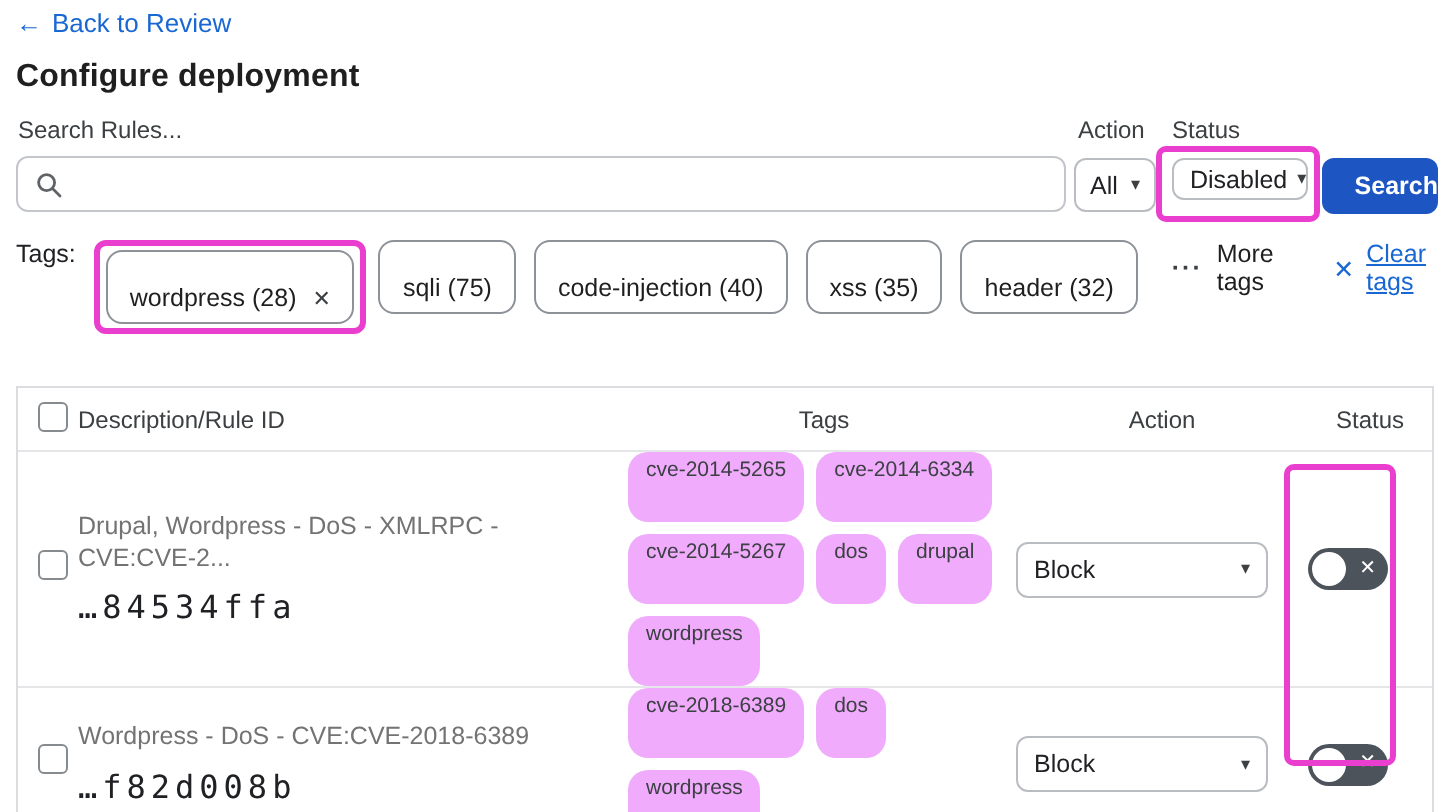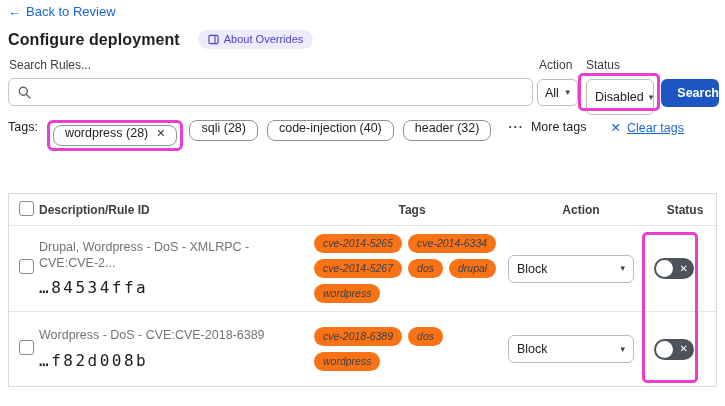--- a/index.html
+++ b/index.html
@@ -46,39 +46,39 @@
     font-size: 13px; font-family: "Liberation Sans", sans-serif; background: transparent;
   }
 
   .select {
     border: 1px solid #b9bdc2; border-radius: 6px; background: #fff;
     display: flex; align-items: center; justify-content: space-between;
     padding: 0 8px; font-size: 12.5px; color: #202124; cursor: pointer;
   }
   .caret { font-size: 9px; color: #3c4043; margin-left: 5px; line-height: 1; }
   #action-select  { position: absolute; left: 537px; top: 79px; width: 41px; height: 27px; padding: 0 7px; }
-  #status-select  { position: absolute; left: 586px; top: 79px; width: 68px; height: 36px; }
+  #status-select  { position: absolute; left: 586px; top: 79px; width: 68px; height: 21px; }
 
   .search-btn {
     position: absolute; left: 661px; top: 79px; width: 58px; height: 28px;
     background: #1d56c3; color: #fff; border: none; border-radius: 6px;
     font-size: 12.5px; font-weight: 600; font-family: "Liberation Sans", sans-serif;
     cursor: pointer;
     text-align: right;
   }
 
   
   .tags-row {
     position: absolute; left: 8px; top: 120px; width: 712px; height: 34px;
     display: flex; align-items: flex-start; font-size: 12.5px; color: #202124;
   }
   .tags-label { margin-right: 9px; }
   .fpill {
     border: 1px solid #8d9298; border-radius: 8px; background: #fff;
-    padding: 0 11px 5px; font-size: 12.5px; color: #1f1f1f;
+    padding: 16px 11px 5px; font-size: 12.5px; color: #1f1f1f;
     display: inline-flex; align-items: center; gap: 8px;
     white-space: nowrap; cursor: pointer;
   }
   .fpill .x { font-size: 11px; color: #3c4043; }
   .hl-wrap {
     border: 3px solid #ea3fce; border-radius: 6px; padding: 2px 3px;
     display: inline-flex; margin-right: 6px;
   }
   .filter-tag-list { display: inline-flex; gap: 9px; }
   .more-tags {
@@ -95,38 +95,38 @@
   
   .rules-table {
     position: absolute; left: 8px; top: 193px; width: 709px;
     border: 1px solid #dadce0; background: #fff;
   }
   .thead, .trow {
     display: grid;
     grid-template-columns: 30px 269px 200px 138px 1fr;
     align-items: center;
   }
-  .thead { height: 31px; font-size: 12px; font-weight: 700; color: #3c4043; }
+  .thead { height: 31px; font-size: 12px; font-weight: 400; color: #3c4043; }
   .trow  { border-top: 1px solid #e4e6e8; min-height: 75px; }
   .tbody .trow:first-child { min-height: 86px; }
   .th-pad { padding-left: 8px; text-align: center; }
   .checkbox {
     width: 15px; height: 15px; border: 1.5px solid #868b90; border-radius: 3px;
     background: #fff; margin-left: 10px; display: inline-block; cursor: pointer;
   }
   .c-desc { padding-right: 14px; }
   .desc { font-size: 12.5px; color: #737373; line-height: 1.25; }
   .rule-id {
     margin-top: 7px; font-family: "DejaVu Sans Mono", monospace;
     font-size: 16px; letter-spacing: 2.5px; color: #202124;
   }
   .tagwrap { display: flex; flex-wrap: wrap; gap: 6px; width: 196px; padding-left: 6px; }
   .gpill {
-    background: #f97316; color: #3c4043; border-radius: 10px;
-    padding: 3px 9px 4px; font-size: 10.5px; white-space: nowrap; font-style: italic;
+    background: #f0abfc; color: #3c4043; border-radius: 10px;
+    padding: 3px 9px 20px; font-size: 10.5px; white-space: nowrap;
   }
   .block-select { width: 126px; height: 28px; }
   .toggle {
     position: relative; width: 40px; height: 21px; border-radius: 11px;
     background: #4c535a; margin-left: 8px; cursor: pointer;
     display: flex; align-items: center;
   }
   .knob {
     position: absolute; left: 2px; top: 2px; width: 17px; height: 17px;
     border-radius: 50%; background: #fff;
@@ -146,29 +146,20 @@
 </head>
 <body>
 
 <a class="back-link">
   <span>←</span>
   <span>Back to Review</span>
 </a>
 
 <div class="title-row">
   <div class="page-title">Configure deployment</div>
-  <div class="about-badge">
-    <span style="display:inline-flex">
-      <svg width="11" height="11" viewBox="0 0 12 12">
-          <rect x="1" y="1.5" width="10" height="9" rx="1.5" fill="none" stroke="#4b41c9" stroke-width="1.2"></rect>
-          <line x1="7.6" y1="1.5" x2="7.6" y2="10.5" stroke="#4b41c9" stroke-width="1.2"></line>
-        </svg>
-    </span>
-    <span>About Overrides</span>
-  </div>
 </div>
 
 <div class="flabel" id="search-label">Search Rules...</div>
 <div class="flabel" id="action-label">Action</div>
 <div class="flabel" id="status-label">Status</div>
 
 <div class="search-box">
   <span style="display:inline-flex">
     <svg width="13" height="13" viewBox="0 0 13 13">
         <circle cx="5.3" cy="5.3" r="4" fill="none" stroke="#5f6368" stroke-width="1.4"></circle>
@@ -190,22 +181,23 @@
 
 <div class="tags-row">
   <span class="tags-label">Tags:</span>
   <span class="hl-wrap">
     <span class="fpill">
       <span>wordpress (28)</span>
       <span class="x">✕</span>
     </span>
   </span>
   <span class="filter-tag-list">
-      <span class="fpill">sqli (28)</span>
+      <span class="fpill">sqli (75)</span>
       <span class="fpill">code-injection (40)</span>
+      <span class="fpill">xss (35)</span>
       <span class="fpill">header (32)</span>
     </span>
   <span class="more-tags">
     <span class="more-dots">···</span>
     <span>More tags</span>
   </span>
   <span class="clear-tags">
     <span>✕</span>
     <span class="lbl">Clear tags</span>
   </span>

